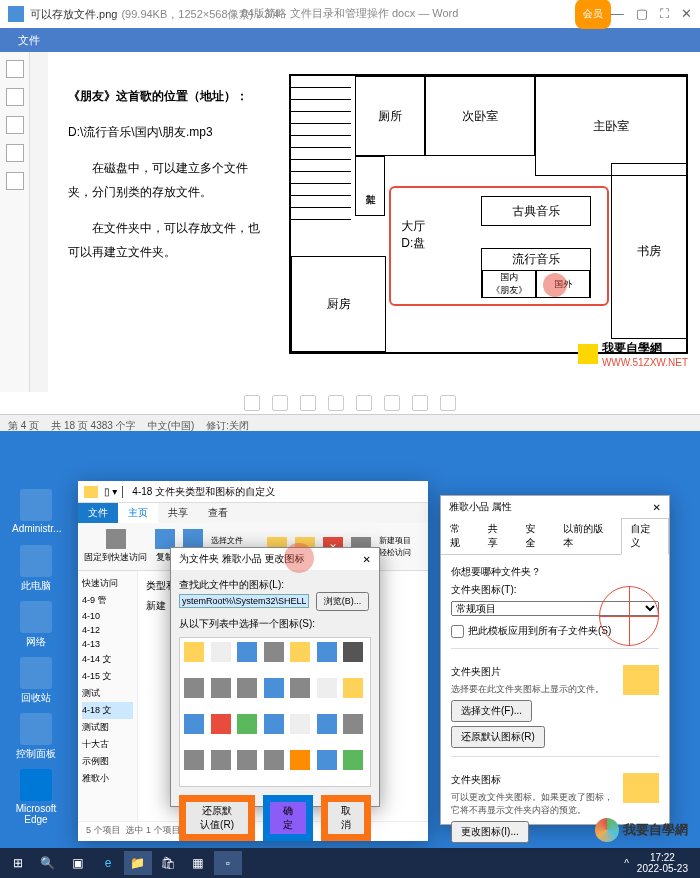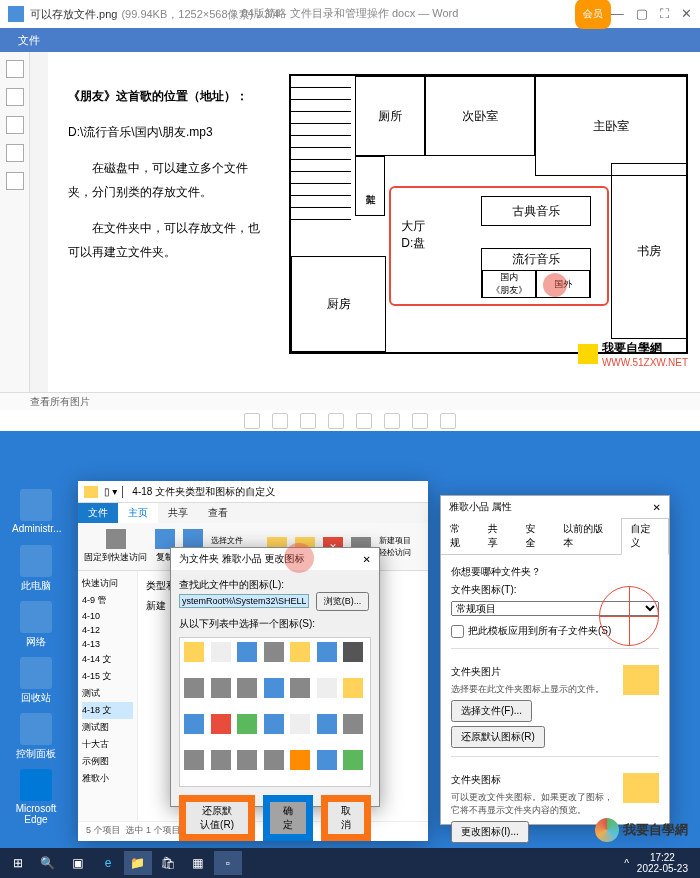--- a/index.html
+++ b/index.html
@@ -81,21 +81,21 @@
 
 .icon-dialog { position: absolute; left: 170px; top: 116px; width: 210px; height: 260px; background: #f0f0f0; border: 1px solid #888; box-shadow: 0 4px 20px rgba(0,0,0,0.4); z-index: 10; }
 .icon-dialog .dlg-title { height: 22px; background: #fff; display: flex; align-items: center; padding: 0 8px; font-size: 10px; justify-content: space-between; }
 .icon-dialog .dlg-body { padding: 8px; font-size: 10px; }
 .icon-dialog .path-input { width: 130px; font-size: 9px; padding: 1px 2px; background: #cce8ff; border: 1px solid #7aa; }
 .icon-dialog .browse-btn { font-size: 9px; padding: 1px 6px; margin-left: 4px; }
 .icon-dialog .icon-grid { margin-top: 6px; height: 150px; overflow-y: auto; background: #fff; border: 1px solid #ccc; display: grid; grid-template-columns: repeat(7, 1fr); gap: 4px; padding: 4px; }
 .icon-dialog .grid-icon { width: 20px; height: 20px; background: #4a90d9; }
 .icon-dialog .dlg-buttons { display: flex; justify-content: center; gap: 8px; margin-top: 8px; }
 .icon-dialog .dlg-buttons button { font-size: 10px; padding: 2px 12px; border: 7px solid #f97316; background: #e8e8e8; }
-.icon-dialog .dlg-buttons button.primary { background: #a3a3a3; border-color: #0078d7; }
+.icon-dialog .dlg-buttons button.primary { background: #8b5cf6; border-color: #0078d7; }
 .cursor-marker { position: absolute; width: 30px; height: 30px; background: rgba(231,76,60,0.4); border-radius: 50%; z-index: 20; }
 
 
 .props-dialog { position: absolute; left: 440px; top: 64px; width: 230px; height: 330px; background: #fff; border: 1px solid #aaa; box-shadow: 0 4px 20px rgba(0,0,0,0.3); z-index: 5; }
 .props-dialog .pd-title { height: 22px; display: flex; align-items: center; padding: 0 8px; font-size: 10px; justify-content: space-between; }
 .props-dialog .pd-tabs { display: flex; font-size: 10px; border-bottom: 1px solid #ccc; }
 .props-dialog .pd-tabs .pd-tab { padding: 3px 8px; border: 1px solid transparent; }
 .props-dialog .pd-tabs .pd-tab.active { border: 1px solid #ccc; border-bottom-color: #fff; background: #fff; margin-bottom: -1px; }
 .props-dialog .pd-body { padding: 10px; font-size: 10px; }
 .props-dialog .pd-body label { display: block; margin-bottom: 4px; }
@@ -202,23 +202,20 @@
       <div class="watermark1">
         <div class="wm-icon"></div>
         <div>
           <div class="wm-text">我要自學網</div>
           <div class="wm-url">WWW.51ZXW.NET</div>
         </div>
       </div>
     </div>
   </div>
 
-  <div class="viewer-status">
-    <span>查看所有图片</span>
-  </div>
   <div class="viewer-bottom">
     <div class="icon-btn"></div>
     <div class="icon-btn"></div>
     <div class="icon-btn"></div>
     <div class="icon-btn"></div>
     <div class="icon-btn"></div>
     <div class="icon-btn"></div>
     <div class="icon-btn"></div>
     <div class="icon-btn"></div>
   </div>

